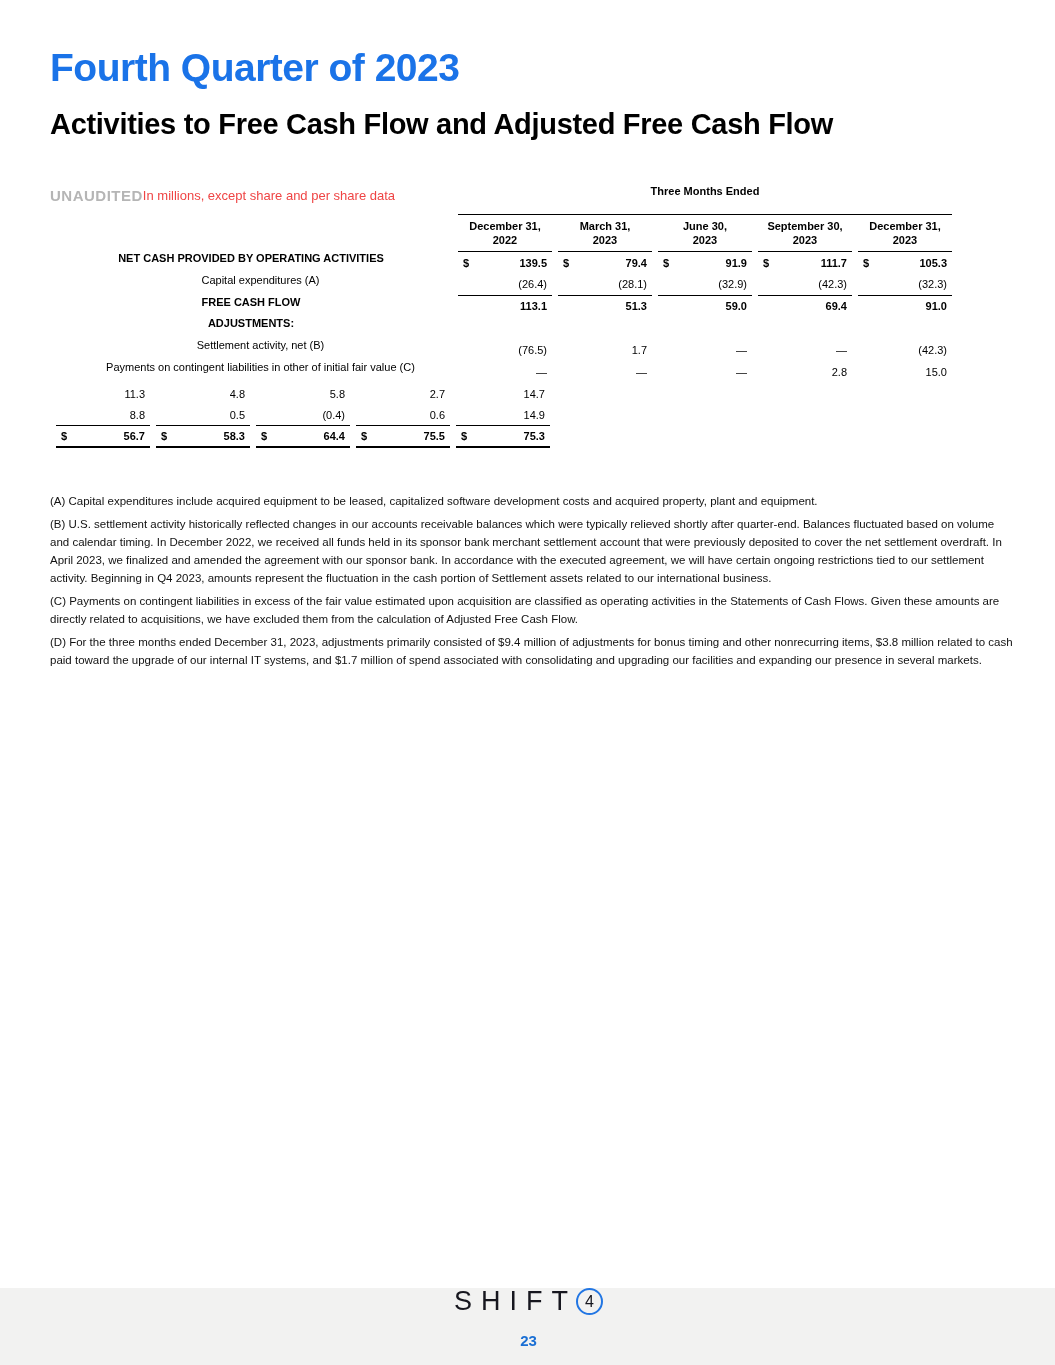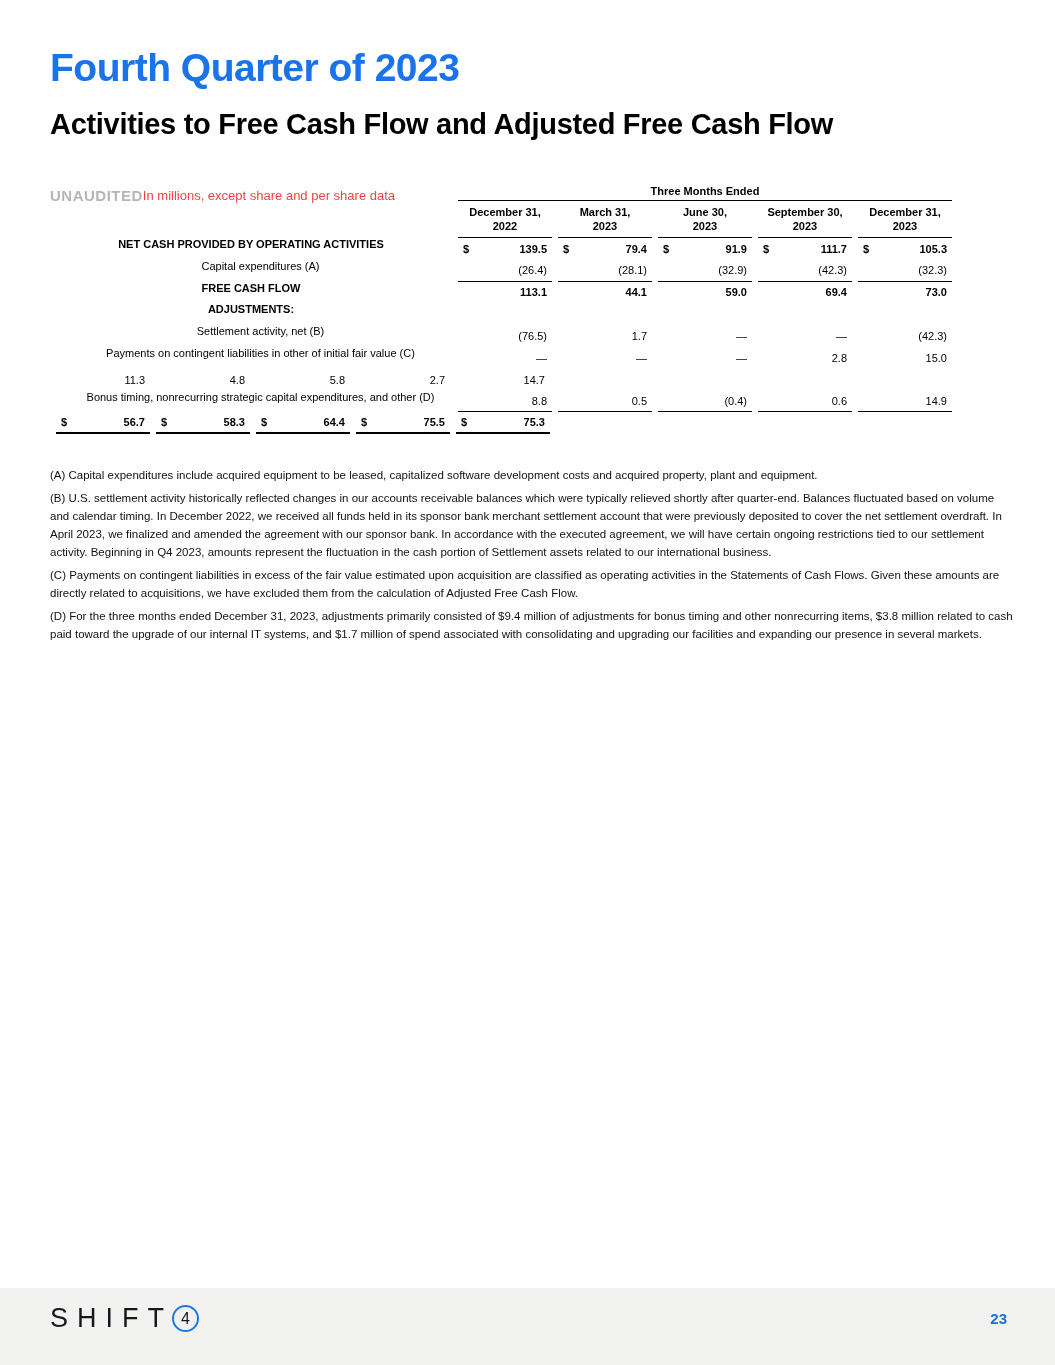--- a/index.html
+++ b/index.html
@@ -27,21 +27,21 @@
   .table-area { margin-top:40px; font-size:11px; }
   .trow { display:flex; align-items:stretch; }
   .tlabel { width:402px; display:flex; flex-direction:row; justify-content:center; }
   .tlabel .lbl { white-space:nowrap; }
   .tlabel .indent { padding-left:19px; }
   .b { font-weight:bold; }
 
   .cols-span { width:494px; margin-left:6px; }
   .span-title {
     text-align:center; font-weight:bold; font-size:11px;
-    padding-bottom:3px; border-bottom:1.5px solid #000;
+    padding-bottom:17px; border-bottom:1.5px solid #000;
   }
   .date-row { display:flex; margin-top:4px; }
   .date-col {
     width:94px; margin-right:6px; text-align:center;
     font-weight:bold; font-size:11px; line-height:14px;
     padding-bottom:4px; border-bottom:1.5px solid #000;
   }
   .date-col:last-child { margin-right:0; }
 
   .drow { height:21.8px; }
@@ -52,32 +52,33 @@
   }
   .tcell.has-cur { justify-content:space-between; }
   .rule-b  { border-bottom:1.5px solid #000; }
   .rule-bb { border-bottom:2.2px solid #000; }
 
   .unaudited { font-size:15px; font-weight:bold; color:#b5b5b5; letter-spacing:0.5px; }
   .units     { font-size:13px; color:#ef4444; margin-top:1px; }
   .hdr-label { justify-content:flex-start; padding-top:2px; }
 
   
-  .footnotes { margin-top:32px; max-width:968px; }
+  .footnotes { margin-top:44px; max-width:968px; }
   .footnote {
     font-size:11.5px; line-height:18px; color:#111;
     margin-bottom:5px;
   }
 
   
   .footer {
     position:absolute; left:0; bottom:0; width:1055px; height:77px;
     background:#f2f2f1;
     display:flex; align-items:center; justify-content:space-between;
     padding:0 48px 16px 50px;
+    flex-direction:column;
   }
   .logo { display:flex; align-items:center; }
   .logo-word {
     font-size:27px; font-weight:400; color:#17171f;
     letter-spacing:9px; line-height:27px;
   }
   .logo-circle {
     width:27px; height:27px; border:2.5px solid #2276e3; border-radius:50%;
     display:flex; align-items:center; justify-content:center;
     margin-left:-1px;
@@ -178,30 +179,30 @@
     </div>
 
     <div class="trow drow">
       <div class="tlabel">
           <span class="lbl b">FREE CASH FLOW</span>
         </div>
       <div class="tcell">
           <span class="b">113.1</span>
         </div>
       <div class="tcell">
-          <span class="b">44.1</span>
+          <span class="b">51.3</span>
         </div>
       <div class="tcell">
           <span class="b">59.0</span>
         </div>
       <div class="tcell">
           <span class="b">69.4</span>
         </div>
       <div class="tcell">
-          <span class="b">73.0</span>
+          <span class="b">91.0</span>
         </div>
     </div>
 
     <div class="trow drow">
       <div class="tlabel">
           <span class="lbl b">ADJUSTMENTS:</span>
         </div>
       <div class="tcell"></div>
       <div class="tcell"></div>
       <div class="tcell"></div>
@@ -263,23 +264,20 @@
         </div>
       <div class="tcell">
           <span>2.7</span>
         </div>
       <div class="tcell">
           <span>14.7</span>
         </div>
     </div>
 
     <div class="trow drow">
-      <div class="tlabel">
-          <span class="lbl indent">Bonus timing, nonrecurring strategic capital expenditures, and other (D)</span>
-        </div>
       <div class="tcell rule-b">
           <span>8.8</span>
         </div>
       <div class="tcell rule-b">
           <span>0.5</span>
         </div>
       <div class="tcell rule-b">
           <span>(0.4)</span>
         </div>
       <div class="tcell rule-b">

